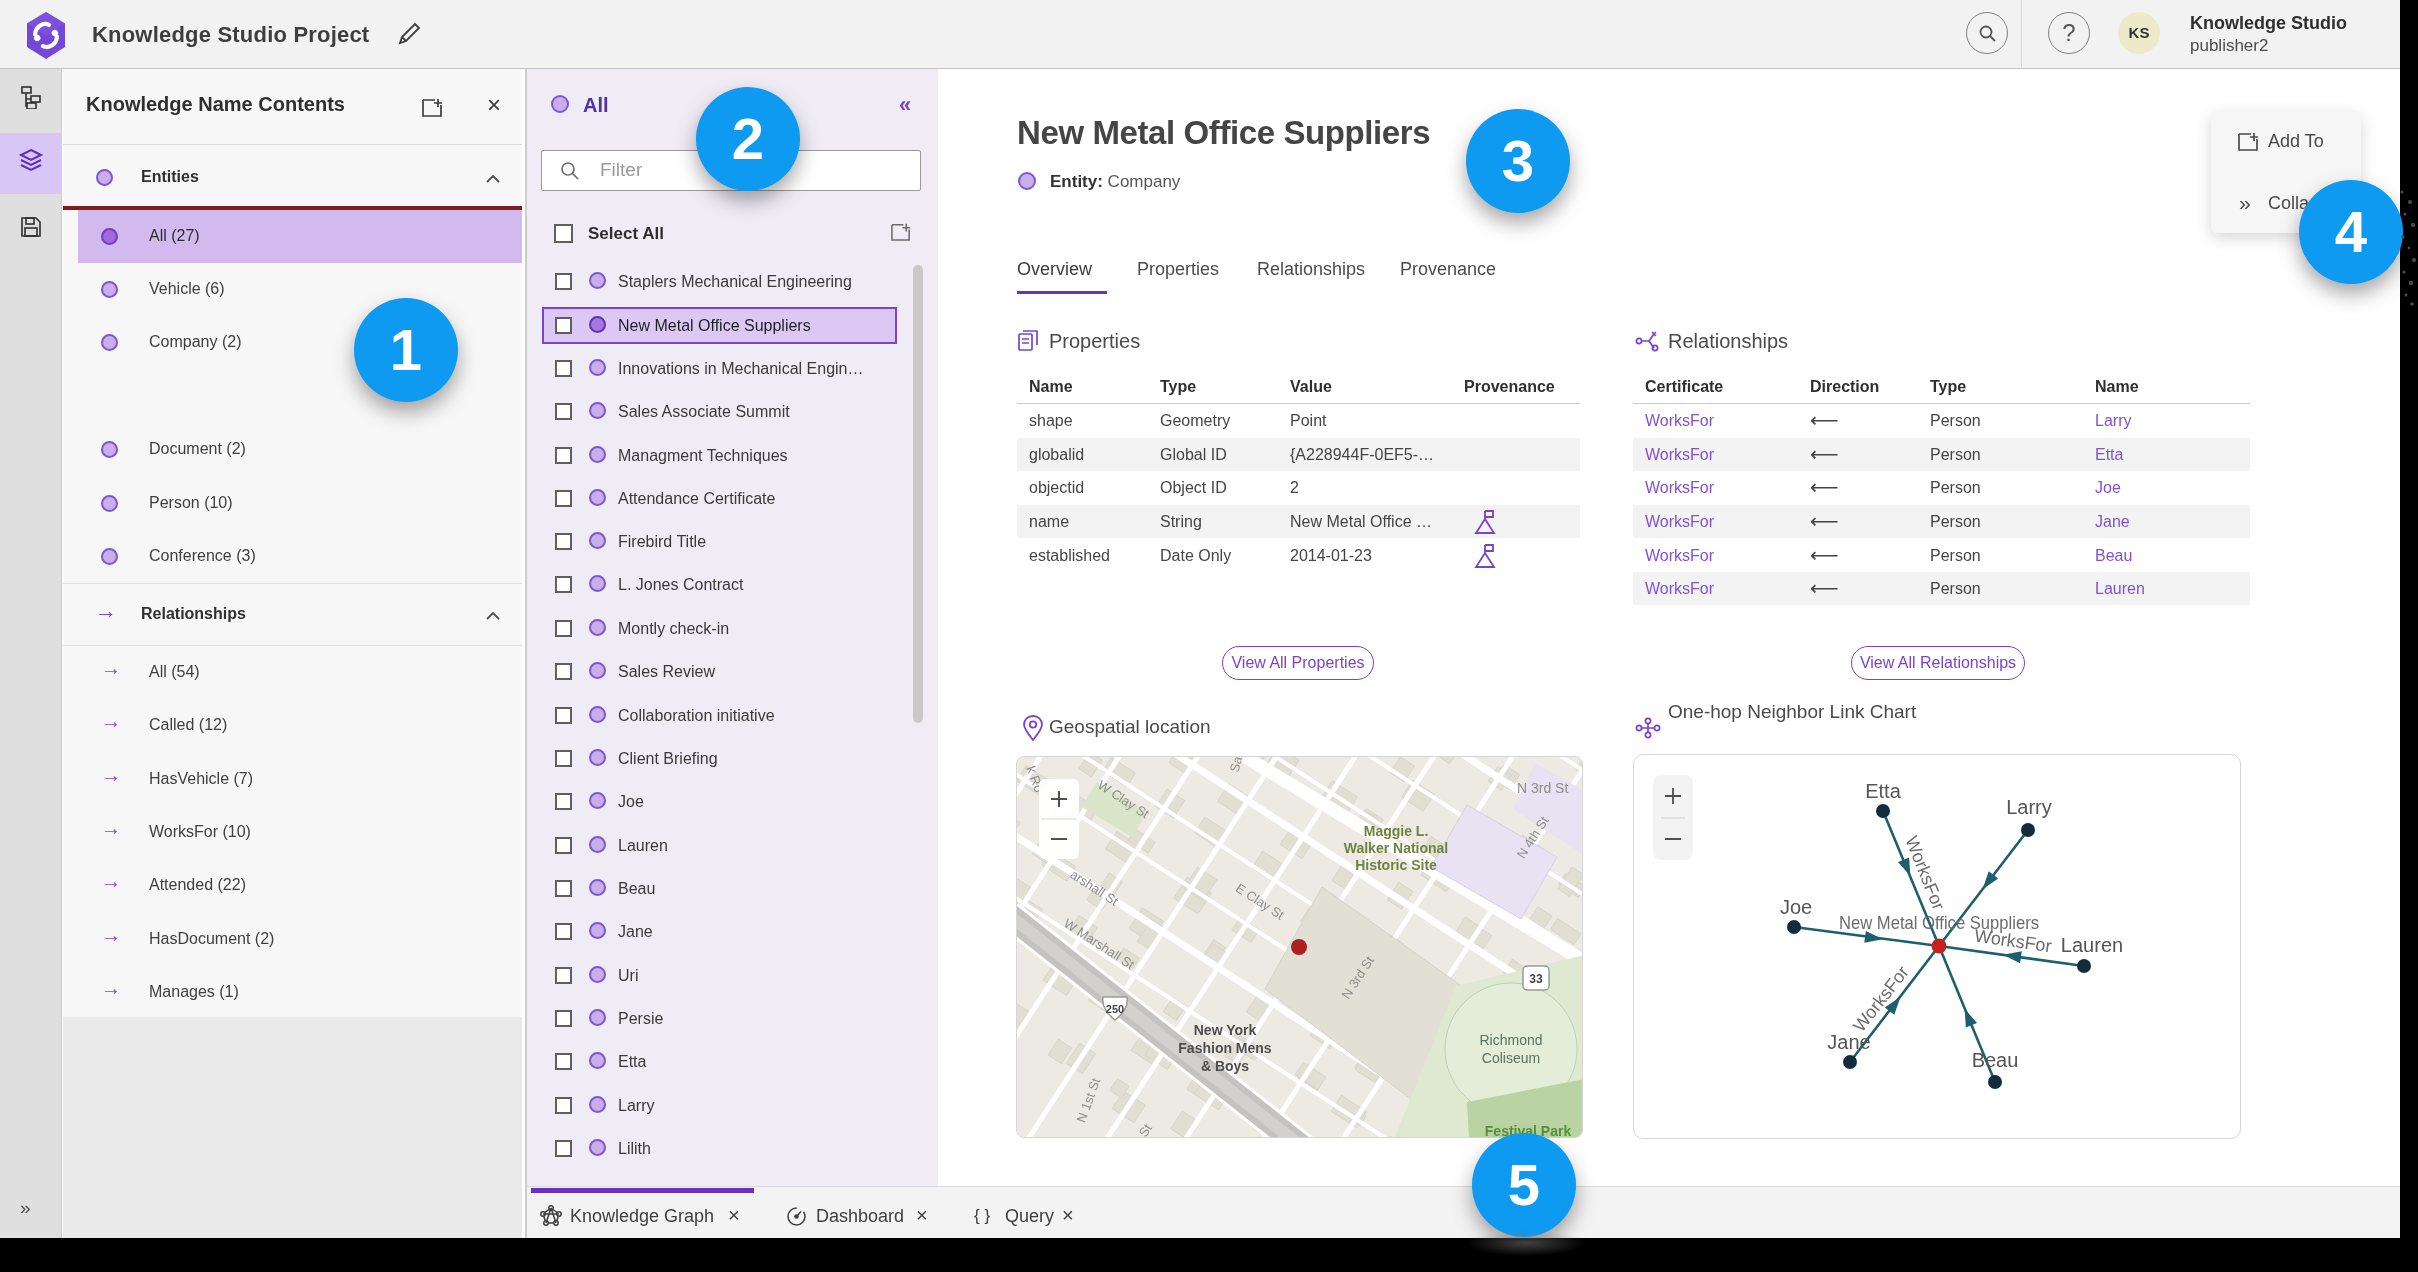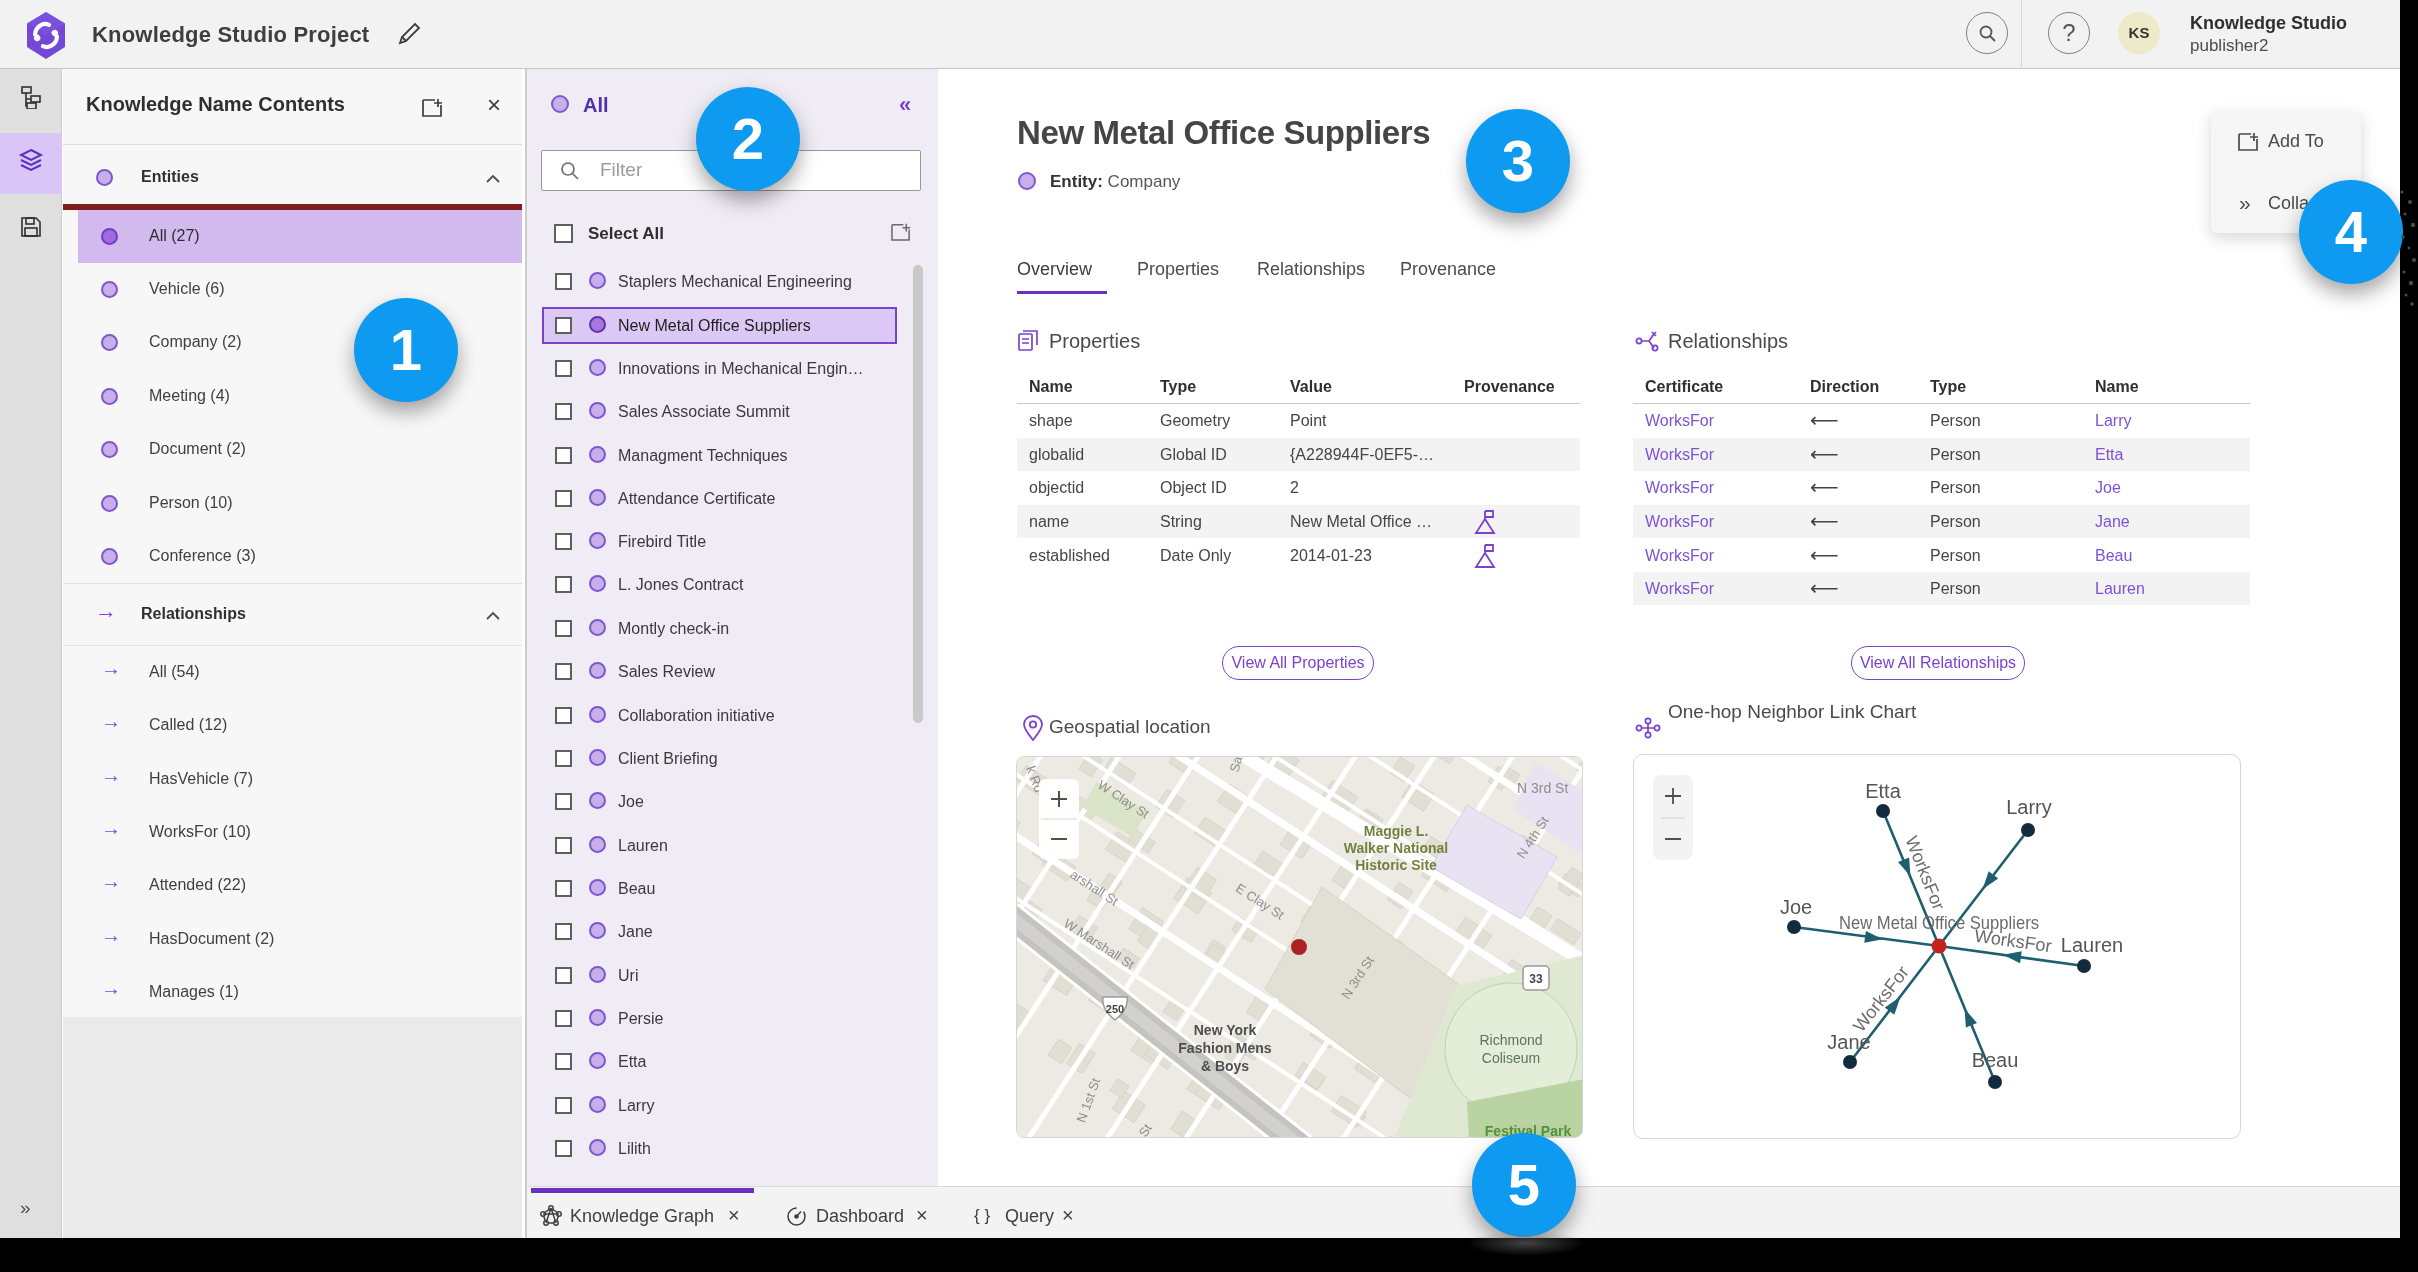--- a/index.html
+++ b/index.html
@@ -108,43 +108,39 @@
     <div class="phdr">
       <div class="t">Knowledge Name Contents</div>
       <svg class="abs" style="left:358px;top:27px" width="24" height="22" viewBox="0 0 24 22">
         <path d="M2,4 L2,20 L20,20 L20,9" stroke="#3c3c3c" stroke-width="1.7" fill="none"></path>
         <path d="M2,4 L14,4 M17,11 L17,3 M13,7 L21,7" stroke="#3c3c3c" stroke-width="1.7" fill="none"></path>
       </svg>
       <div class="abs" style="left:424px;top:22px;font-size:24px;color:#3c3c3c;">×</div>
     </div>
     <div id="p1list">
 
-      <div class="p1row sech" style="top:77px;height:64px;border-bottom:6px solid #7f1d1d;">
+      <div class="p1row sech" style="top:77px;height:64px;border-bottom:4px solid #7f1d1d;">
         <div class="pcirc" style="left:33px;top:23px;"></div>
         <div class="txt" style="left:78px;top:22px;">Entities</div>
         <svg class="caret" style="top:28px" width="14" height="9" viewBox="0 0 14 9">
               <path d="M1,8 L7,2 L13,8" stroke="#4f4f4f" stroke-width="1.8" fill="none"></path>
             </svg>
       </div>
       <div class="abs" style="left:15px;top:141px;width:444px;height:53px;background:#d2b9ee;"></div>
       <div class="p1row" style="top:141px;">
         <div class="pcirc" style="left:38px;top:18px;background:#a06add;border-color:#6d3fc4;"></div>
         <div class="txt" style="top:17px;color:#2d2d2d;">All (27)</div>
       </div>
       <div class="p1row" style="top:194px;">
             <div class="pcirc" style="left:38px;top:18px;"></div>
             <div class="txt" style="top:17px;">Vehicle (6)</div>
           </div>
       <div class="p1row" style="top:247px;">
             <div class="pcirc" style="left:38px;top:18px;"></div>
             <div class="txt" style="top:17px;">Company (2)</div>
-          </div>
-      <div class="p1row" style="top:301px;">
-            <div class="pcirc" style="left:38px;top:18px;"></div>
-            <div class="txt" style="top:17px;">Meeting (4)</div>
           </div>
       <div class="p1row" style="top:354px;">
             <div class="pcirc" style="left:38px;top:18px;"></div>
             <div class="txt" style="top:17px;">Document (2)</div>
           </div>
       <div class="p1row" style="top:408px;">
             <div class="pcirc" style="left:38px;top:18px;"></div>
             <div class="txt" style="top:17px;">Person (10)</div>
           </div>
       <div class="p1row" style="top:461px;">

